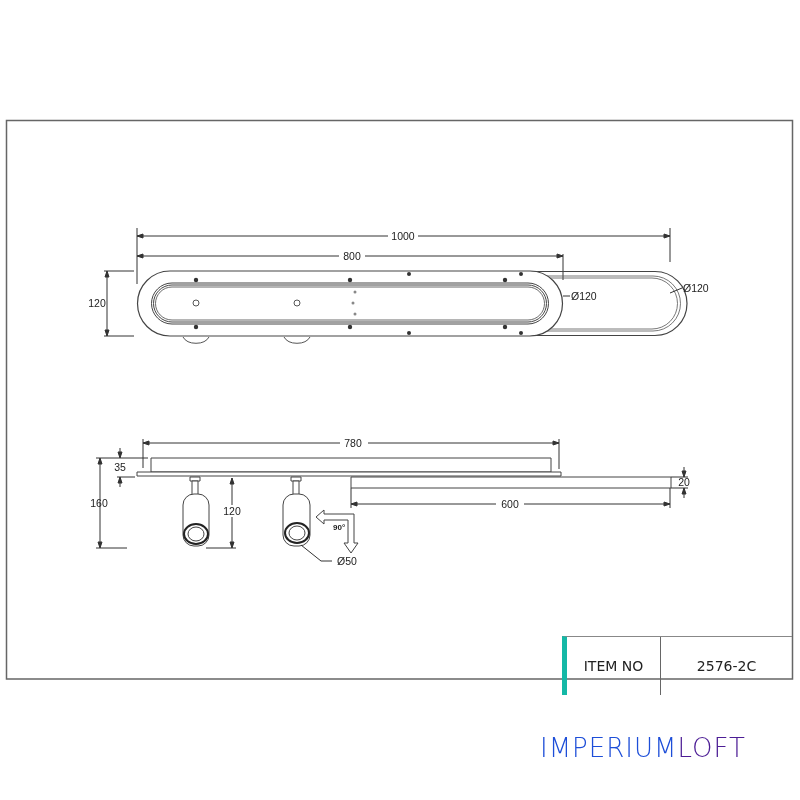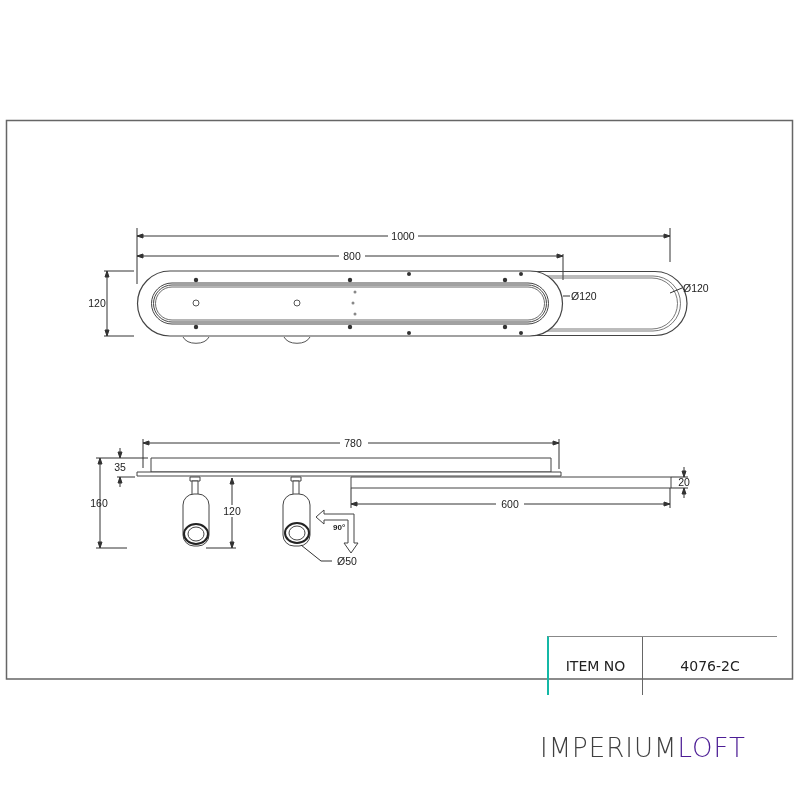--- a/index.html
+++ b/index.html
@@ -1,25 +1,25 @@
 <!DOCTYPE html>
 <html><head>
   <meta charset="utf-8">
   <style>
     html, body { margin: 0; padding: 0; background: #ffffff; }
     body { width: 800px; height: 800px; position: relative; overflow: hidden; font-family: "Liberation Sans", sans-serif; }
     .drawing { position: absolute; left: 0; top: 0; width: 800px; height: 800px; }
     .dim-text { font-family: "Liberation Sans", sans-serif; font-size: 10.5px; fill: #222; }
     .small-text { font-family: "Liberation Sans", sans-serif; font-size: 8px; fill: #222; font-weight: bold; }
-    .title-table { position: absolute; left: 547px; top: 636px; width: 230px; height: 59px; display: flex; border-left: 2px solid #14b8a6; border-top: 1px solid #888; box-sizing: border-box; }
+    .title-table { position: absolute; left: 562px; top: 636px; width: 230px; height: 59px; display: flex; border-left: 5px solid #14b8a6; border-top: 1px solid #888; box-sizing: border-box; }
     .title-cell { display: flex; align-items: center; justify-content: center; font-family: "DejaVu Sans", sans-serif; font-size: 14px; color: #222; }
     .title-cell.label { width: 93px; border-right: 1.5px solid #666; }
     .title-cell.value { flex: 1; }
     .brand { position: absolute; left: 540px; top: 733px; font-family: "DejaVu Sans", sans-serif; font-size: 26px; letter-spacing: 1px; font-weight: 300; }
-    .brand .b1 { color: #404040; }
+    .brand .b1 { color: #1d4ed8; }
     .brand .b2 { color: #4c1d95; }
     svg line, svg path, svg rect, svg circle, svg ellipse, svg polyline, svg polygon { vector-effect: non-scaling-stroke; }
   </style>
 </head>
 <body>
 
 <svg class="drawing" width="800" height="800" viewBox="0 0 800 800" xmlns="http://www.w3.org/2000/svg">
 
   <rect x="6.5" y="120.5" width="786" height="558.5" fill="none" stroke="#666" stroke-width="1.5"></rect>
 
@@ -157,18 +157,18 @@
   <text class="dim-text" x="232" y="515" text-anchor="middle">120</text>
   <rect x="496" y="498" width="28" height="12" fill="#fff"></rect>
   <text class="dim-text" x="510" y="508" text-anchor="middle">600</text>
   <text class="dim-text" x="684" y="486" text-anchor="middle">20</text>
   <text class="small-text" x="333" y="530">90°</text>
   <text class="dim-text" x="337" y="565">Ø50</text>
 </svg>
 
 <div class="title-table">
   <div class="title-cell label">ITEM NO</div>
-  <div class="title-cell value">4076-2C</div>
+  <div class="title-cell value">2576-2C</div>
 </div>
 
 <div class="brand">
   <span class="b1">IMPERIUM</span><span class="b2">LOFT</span>
 </div>
 
 </body></html>

